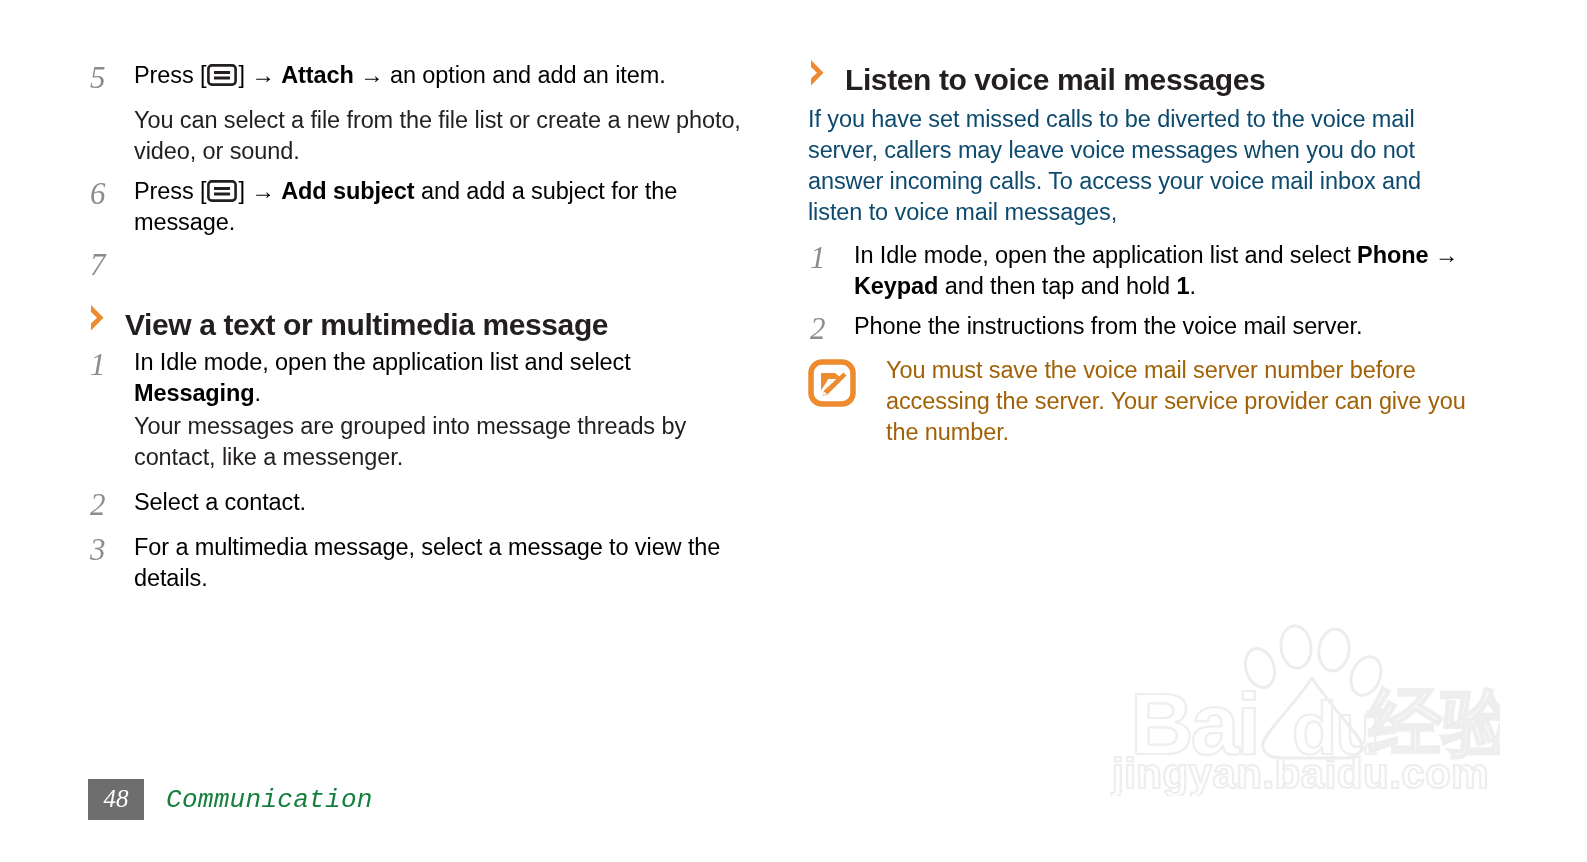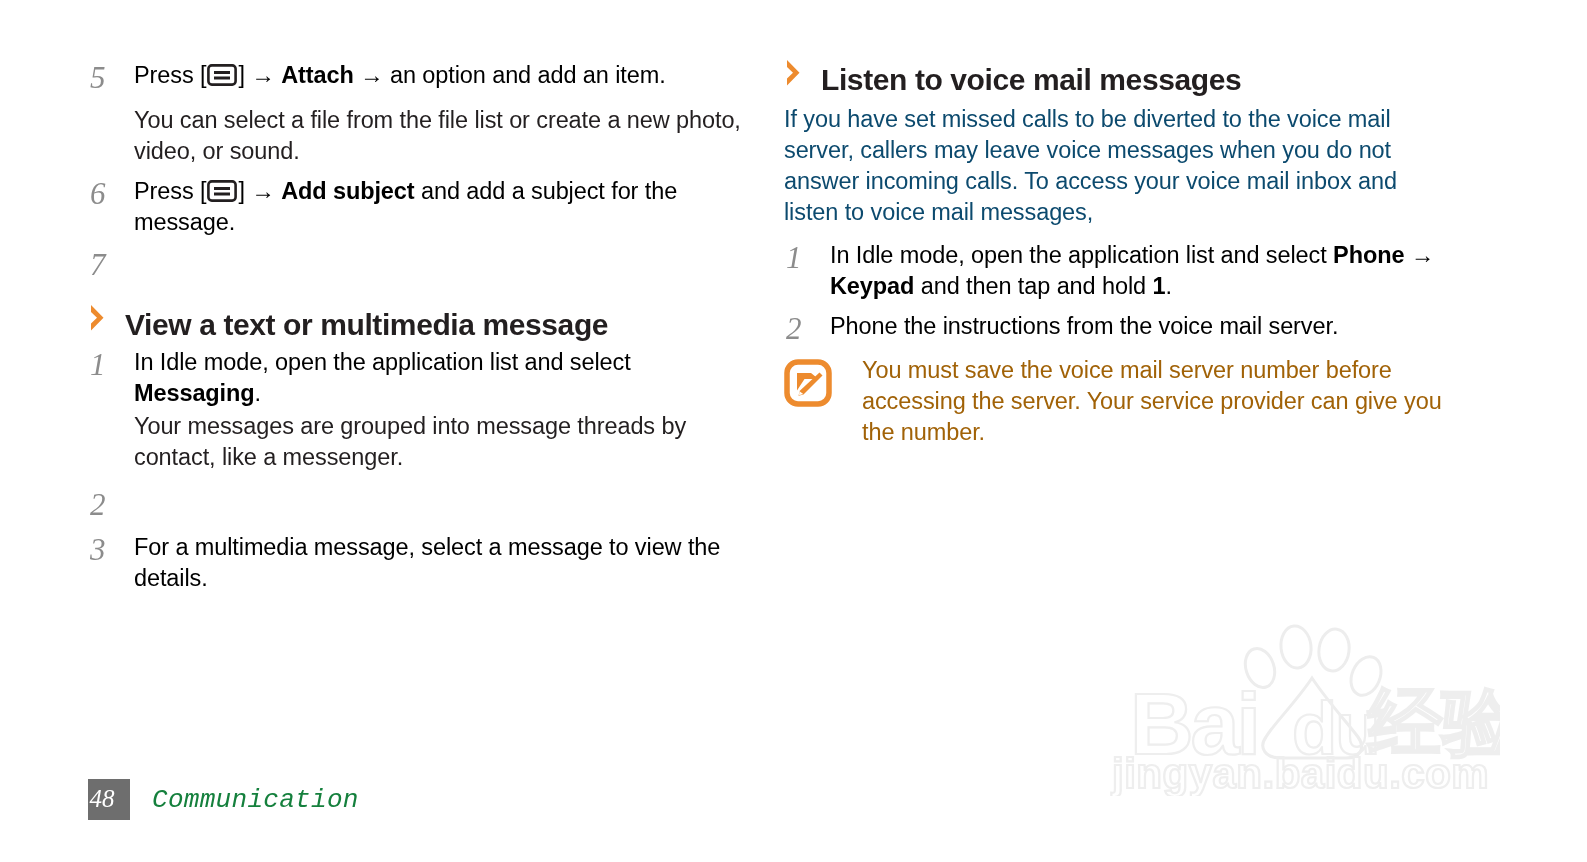--- a/index.html
+++ b/index.html
@@ -23,21 +23,21 @@
     inset: 0;
     background: #ffffff;
   }
 
   .col {
     position: absolute;
     top: 60px;
     width: 660px;
   }
   #col-left  { left: 88px; }
-  #col-right { left: 784px; }
+  #col-right { left: 808px; }
 
   
   .section-head {
     display: flex;
     align-items: baseline;
     gap: 18px;
     margin: 0 0 6px 0;
   }
   .chev {
     flex: 0 0 auto;
@@ -137,21 +137,21 @@
     display: flex;
     align-items: center;
   }
   .page-badge {
     background: #6e6e6e;
     color: #ffffff;
     font-family: "Liberation Serif", "DejaVu Serif", serif;
     font-style: italic;
     font-size: 25px;
     line-height: 1;
-    padding: 7px 14px 9px 0;
+    padding: 7px 14px 9px 14px;
     min-width: 28px;
     text-align: center;
   }
   .footer-label {
     margin-left: 22px;
     font-family: Liberation Mono, monospace;
     font-style: italic;
     font-size: 26px;
     color: #15803d;
     letter-spacing: 0.3px;
@@ -233,20 +233,23 @@
       <div class="step-body">
         <p>
           <span>In Idle mode, open the application list and select </span><b>Messaging</b><span>.</span>
         </p>
       </div>
     </div>
     <div class="cont" style="margin-bottom:14px;">Your messages are grouped into message threads by contact, like a messenger.</div>
 
     <div class="step">
       <div class="step-num">2</div>
+      <div class="step-body">
+        <p>Select a contact.</p>
+      </div>
     </div>
 
     <div class="step">
       <div class="step-num">3</div>
       <div class="step-body">
         <p>For a multimedia message, select a message to view the details.</p>
       </div>
     </div>
 
   </div>

